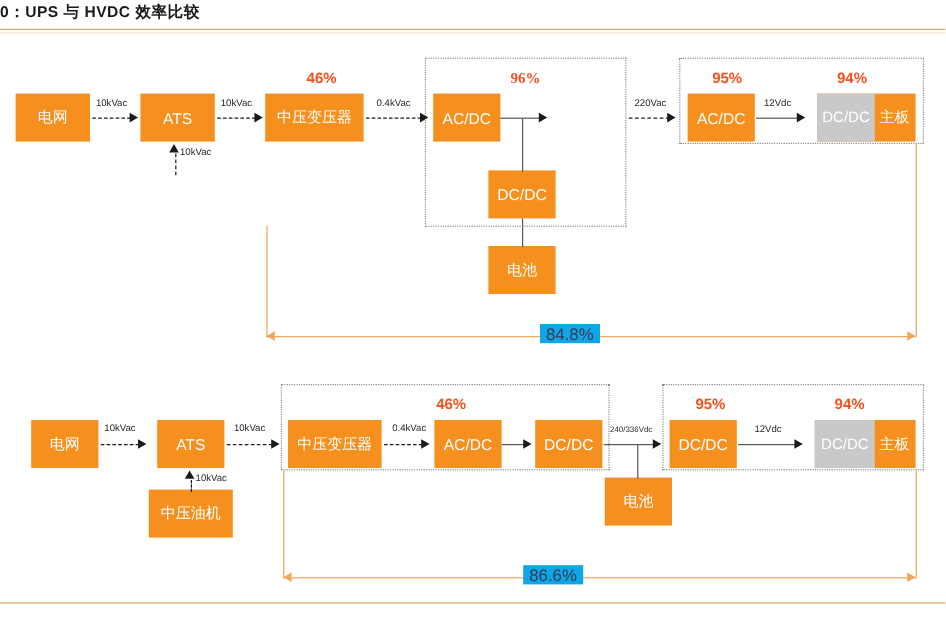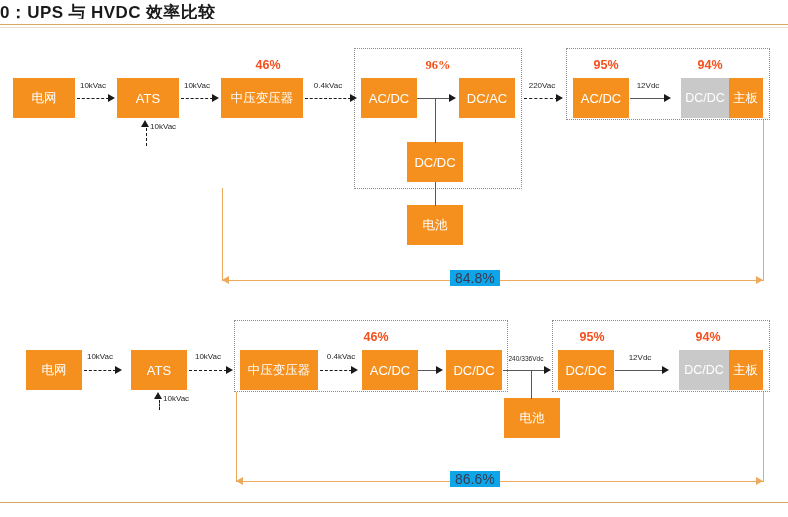--- a/index.html
+++ b/index.html
@@ -6,21 +6,21 @@
   body{
     width:788px;height:517px;background:#ffffff;position:relative;overflow:hidden;
     font-family:"Liberation Sans","DejaVu Sans",sans-serif;
     color:#231f20;
   }
   #canvas{position:absolute;inset:0;}
 
   
   .page-title{
     position:absolute;left:0px;top:1px;width:460px;height:18px;
-    font-size:17px;font-weight:bold;letter-spacing:.4px;
+    font-size:13px;font-weight:bold;letter-spacing:.4px;
     color:#1a1a1a;white-space:nowrap;overflow:hidden;
   }
   .hdr-rule{
     position:absolute;left:0;top:24px;width:788px;height:0;
     border-top:1.6px solid #d9a95f;
   }
   .hdr-rule2{
     position:absolute;left:0;top:27px;width:788px;height:0;
     border-top:1px solid #efe2cc;
   }
@@ -129,21 +129,20 @@
 
   <div class="pct" style="left:228px;top:58px;width:80px;">46%</div>
   <div class="pct" style="left:398px;top:58px;width:80px;font-family:Liberation Serif, serif;">96%</div>
   <div class="pct" style="left:566px;top:58px;width:80px;">95%</div>
   <div class="pct" style="left:670px;top:58px;width:80px;">94%</div>
 
   <div class="box cn" style="left:13px;top:78px;width:62px;height:40px;">电网</div>
   <div class="box" style="left:117px;top:78px;width:62px;height:40px;">ATS</div>
   <div class="box cn" style="left:221px;top:78px;width:82px;height:40px;">中压变压器</div>
   <div class="box" style="left:361px;top:78px;width:56px;height:40px;">AC/DC</div>
-  <div class="box" style="left:459px;top:78px;width:56px;height:40px;">DC/AC</div>
   <div class="box" style="left:407px;top:142px;width:56px;height:40px;">DC/DC</div>
   <div class="box cn" style="left:407px;top:205px;width:56px;height:40px;">电池</div>
   <div class="box" style="left:573px;top:78px;width:56px;height:40px;">AC/DC</div>
 
   <div class="box mb" style="left:681px;top:78px;width:82px;height:40px;">
     <span class="subbox" style="width:52px;">DC/DC</span>
     <span class="mb-label">主板</span>
   </div>
 
   <div class="dash-h" style="left:77px;top:98px;width:32px;"></div>
@@ -186,20 +185,21 @@
   <div class="group" style="left:234px;top:320px;width:274px;height:72px;"></div>
 
   <div class="group" style="left:552px;top:320px;width:218px;height:72px;"></div>
 
   <div class="pct" style="left:336px;top:330px;width:80px;">46%</div>
   <div class="pct" style="left:552px;top:330px;width:80px;">95%</div>
   <div class="pct" style="left:668px;top:330px;width:80px;">94%</div>
 
   <div class="box cn" style="left:26px;top:350px;width:56px;height:40px;">电网</div>
   <div class="box" style="left:131px;top:350px;width:56px;height:40px;">ATS</div>
+  <div class="box cn" style="left:124px;top:408px;width:70px;height:40px;">中压油机</div>
   <div class="box cn" style="left:240px;top:350px;width:78px;height:40px;">中压变压器</div>
   <div class="box" style="left:362px;top:350px;width:56px;height:40px;">AC/DC</div>
   <div class="box" style="left:446px;top:350px;width:56px;height:40px;">DC/DC</div>
   <div class="box cn" style="left:504px;top:398px;width:56px;height:40px;">电池</div>
   <div class="box" style="left:558px;top:350px;width:56px;height:40px;">DC/DC</div>
 
   <div class="box mb" style="left:679px;top:350px;width:84px;height:40px;">
     <span class="subbox" style="width:52px;">DC/DC</span>
     <span class="mb-label">主板</span>
   </div>
@@ -230,18 +230,18 @@
 
   <div class="solid-h" style="left:615px;top:370px;width:48px;"></div>
   <div class="arrow-r" style="left:662px;top:366px;"></div>
   <div class="elabel" style="left:611px;top:353px;width:58px;">12Vdc</div>
 
   <div class="dim-v" style="left:236px;top:392px;height:90px;"></div>
   <div class="dim-v" style="left:763px;top:392px;height:90px;"></div>
   <div class="dim-h" style="left:236px;top:481px;width:527px;"></div>
   <div class="dim-arrow-l" style="left:236px;top:477px;"></div>
   <div class="dim-arrow-r" style="left:756px;top:477px;"></div>
-  <div class="dim-label" style="left:450px;top:471px;">86.6%</div>
+  <div class="dim-label" style="left:436px;top:471px;">86.6%</div>
 
   <div class="ftr-rule"></div>
   <div class="ftr-text"></div>
 
 </div>
 
 </body></html>

